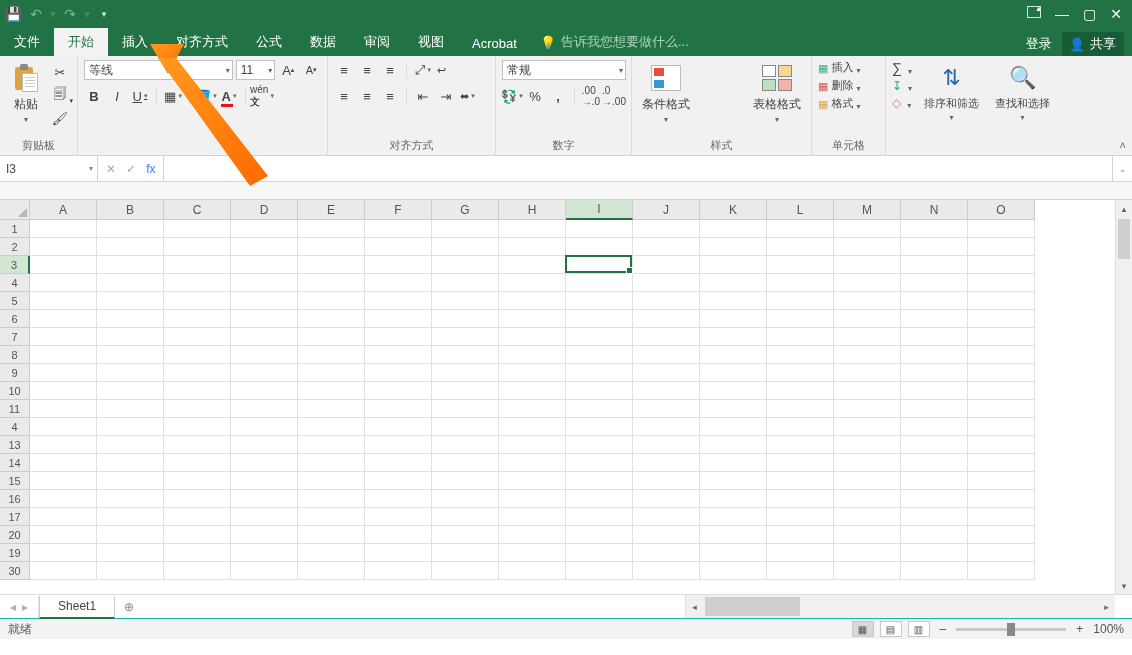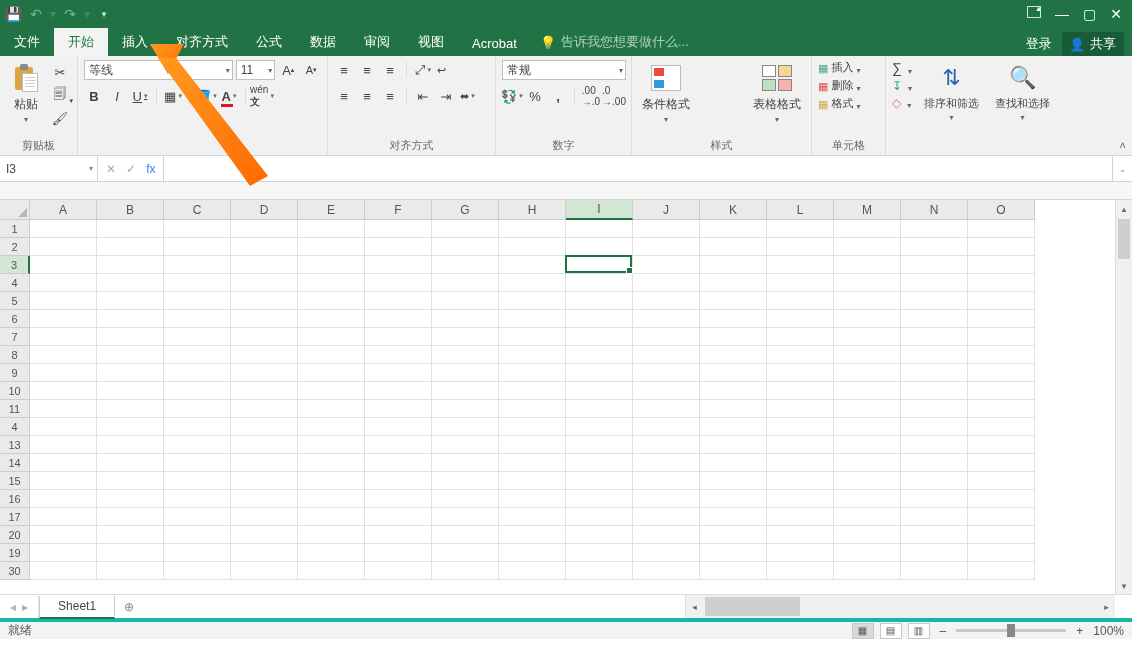--- a/index.html
+++ b/index.html
@@ -80,21 +80,21 @@
   .sheettabs { height: 24px; background: #fff; border-top: 1px solid #dcdcdc; display: flex; align-items: stretch; }
   .st-nav { display: flex; align-items: center; gap: 6px; padding: 0 10px; color: #b0b0b0; border-right: 1px solid #e6e6e6; }
   .st-tab { padding: 3px 18px; border: 1px solid #ccc; border-top: none; background: #fff; position: relative; bottom: -1px; font-size: 12px; border-bottom: 2px solid #217346; }
   .st-add { width: 28px; display: flex; align-items: center; justify-content: center; color: #888; }
   .hscroll { margin-left: auto; width: 430px; background: #f0f0f0; display: flex; border-left: 1px solid #dcdcdc; margin-right: 17px; }
   .hscroll .ar { width: 17px; display: flex; align-items: center; justify-content: center; font-size: 9px; color: #666; }
   .hscroll .track { flex: 1; position: relative; }
   .hscroll .thumb { position: absolute; left: 2px; top: 2px; bottom: 2px; width: 95px; background: #cfcfcf; }
 
   
-  .status { height: 21px; background: #f3f3f3; border-top: 4px solid #14b8a6; display: flex; align-items: center; font-size: 12px; color: #555; padding: 0 8px; gap: 10px; }
+  .status { height: 21px; background: #f3f3f3; border-top: 1px solid #14b8a6; display: flex; align-items: center; font-size: 12px; color: #555; padding: 0 8px; gap: 10px; }
   .status .right { margin-left: auto; display: flex; align-items: center; gap: 6px; }
   .view-btn { width: 22px; height: 16px; border: 1px solid #c8c8c8; display: flex; align-items: center; justify-content: center; font-size: 10px; background: #fff; }
   .view-btn.active { background: #d8d8d8; }
   .zoom-slider { width: 110px; height: 3px; background: #c8c8c8; position: relative; }
   .zoom-slider .tick { position: absolute; left: 50%; top: -3px; width: 1px; height: 9px; background: #888; }
   .zoom-slider .knob { position: absolute; left: 50%; top: -5px; width: 8px; height: 13px; background: #888; transform: translateX(-50%); }
 
   
   .arrow-anno { position: absolute; left: 138px; top: 36px; pointer-events: none; z-index: 50; }
 

